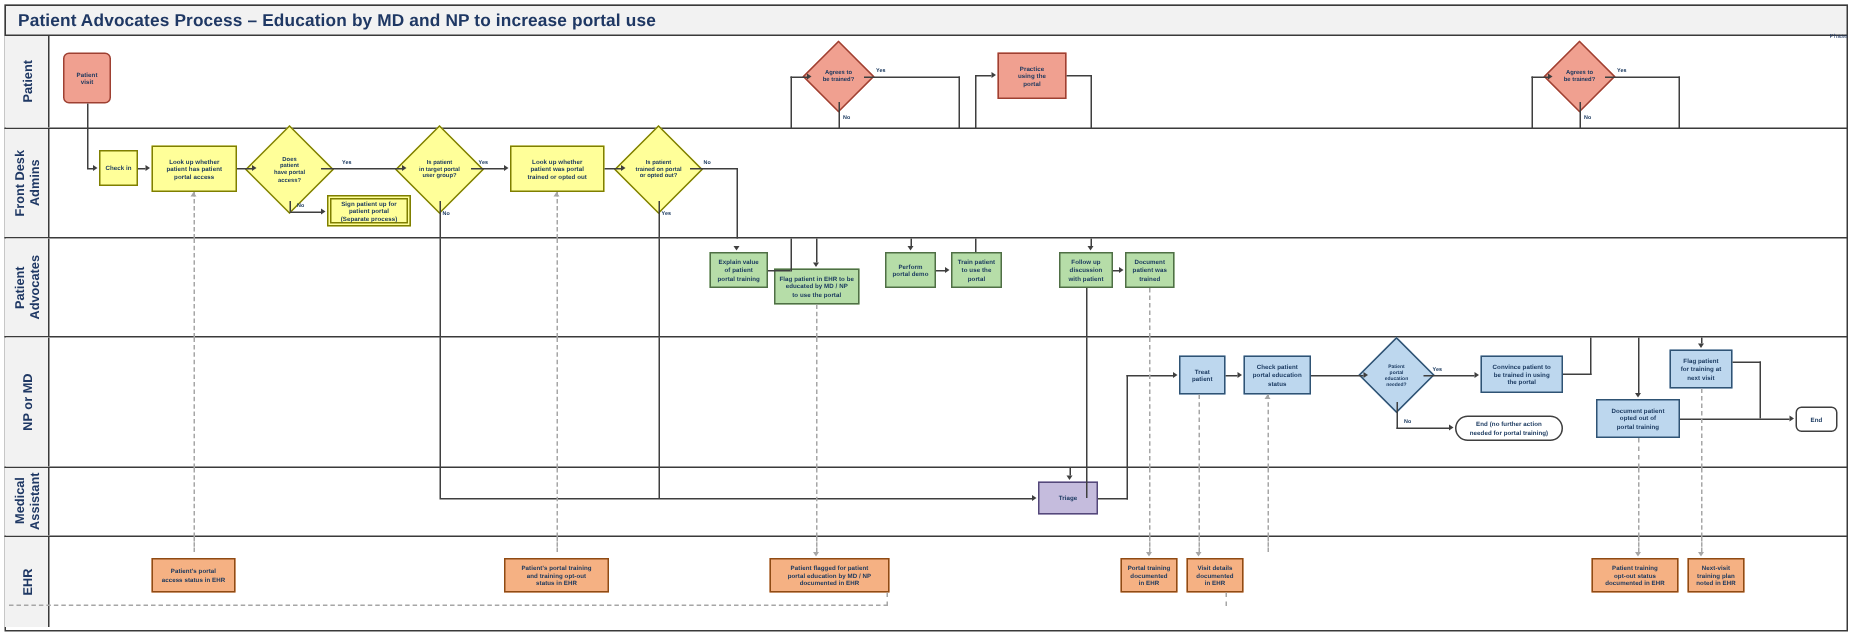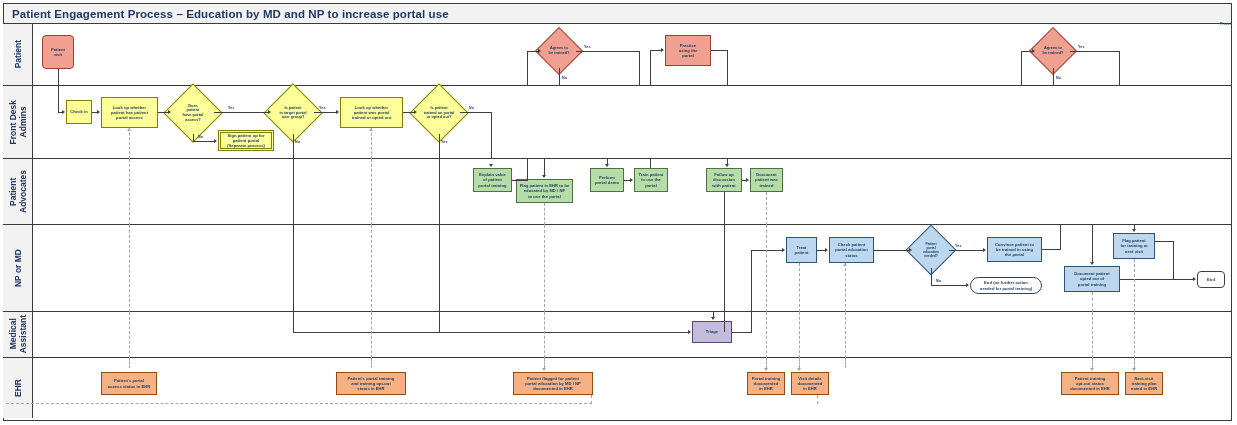--- a/index.html
+++ b/index.html
@@ -61,21 +61,21 @@
   .lbl{position:absolute;font-size:3.6px;color:#17365d;font-weight:bold;letter-spacing:.1px;}
 </style>
 </head>
 <body>
 
 <div id="page">
 
   <div id="frame"></div>
 
   <div id="titlebar">
-    <div class="t">Patient Engagement Process – Education by MD and NP to increase portal use</div>
+    <div class="t">Patient Advocates Process – Education by MD and NP to increase portal use</div>
   </div>
   <div id="phase">Phase</div>
 
   <div class="lane" style="top:24px;height:62px;width:1229px;">
     <div class="hdr">
         <span>Patient</span>
       </div>
     <div class="body">
 
       <div class="node n-salmon rounded" style="left:9px;top:11px;width:32px;height:34px;">

